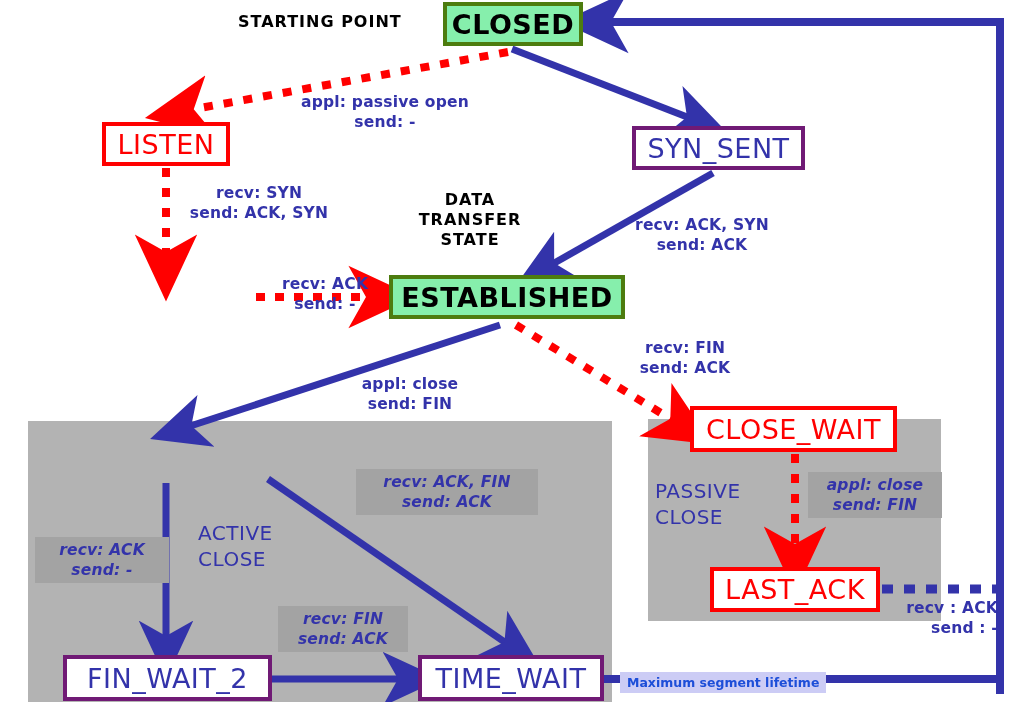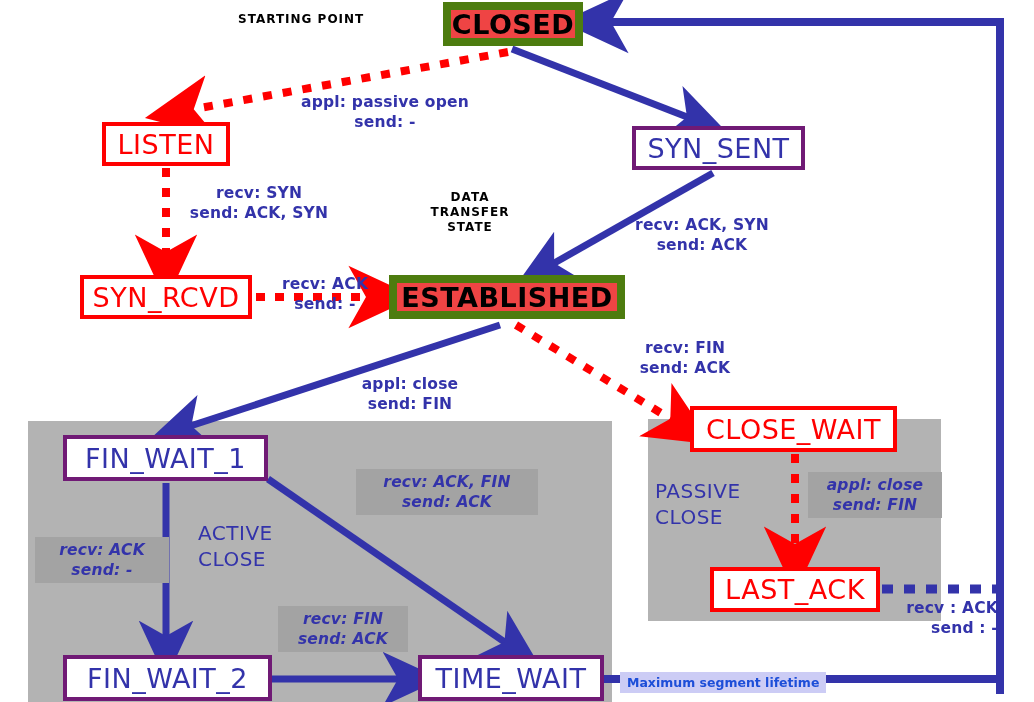--- a/index.html
+++ b/index.html
@@ -40,22 +40,22 @@
     border: 4px solid #701a75;
     color: #3333aa;
     font-size: 27px;
   }
   .state.red {
     border: 4px solid #ff0000;
     color: #ff0000;
     font-size: 27px;
   }
   .state.yellow {
-    border: 8px solid #4d7c0f;
-    background: #ef4444;
+    border: 4px solid #4d7c0f;
+    background: #86efac;
     color: #000000;
     font-size: 27px;
     font-weight: bold;
   }
   .lbl {
     position: absolute;
     color: #3333aa;
     font-size: 15.5px;
     font-weight: bold;
     line-height: 1.30;
@@ -65,21 +65,21 @@
   .lbl.boxed {
     background: #a3a3a3;
     padding: 3px 9px;
     font-style: italic;
   }
   .lbl.center { text-align: center; }
   .lbl.right  { text-align: right; }
   .blacktxt {
     position: absolute;
     color: #000000;
-    font-size: 12px;
+    font-size: 16px;
     font-weight: bold;
     line-height: 1.25;
     white-space: pre;
     letter-spacing: 1px;
   }
   .blacktxt.center { text-align: center; }
   .zonelabel {
     position: absolute;
     color: #3333aa;
     font-size: 20px;
@@ -150,31 +150,25 @@
   </div>
 
   <div class="state red" style="left:102px; top:122px; width:128px; height:44px;">
     <span>LISTEN</span>
   </div>
 
   <div class="state blue" style="left:632px; top:126px; width:173px; height:44px;">
     <span>SYN_SENT</span>
   </div>
 
-  <div class="state red" style="left:80px; top:275px; width:172px; height:44px;">
-    <span>SYN_RCVD</span>
-  </div>
 
   <div class="state yellow" style="left:389px; top:275px; width:236px; height:44px;">
     <span>ESTABLISHED</span>
   </div>
 
-  <div class="state blue" style="left:63px; top:435px; width:205px; height:46px;">
-    <span>FIN_WAIT_1</span>
-  </div>
 
   <div class="state red" style="left:690px; top:406px; width:207px; height:46px;">
     <span>CLOSE_WAIT</span>
   </div>
 
   <div class="state red" style="left:710px; top:567px; width:170px; height:45px;">
     <span>LAST_ACK</span>
   </div>
 
   <div class="state blue" style="left:63px; top:655px; width:209px; height:46px;">

